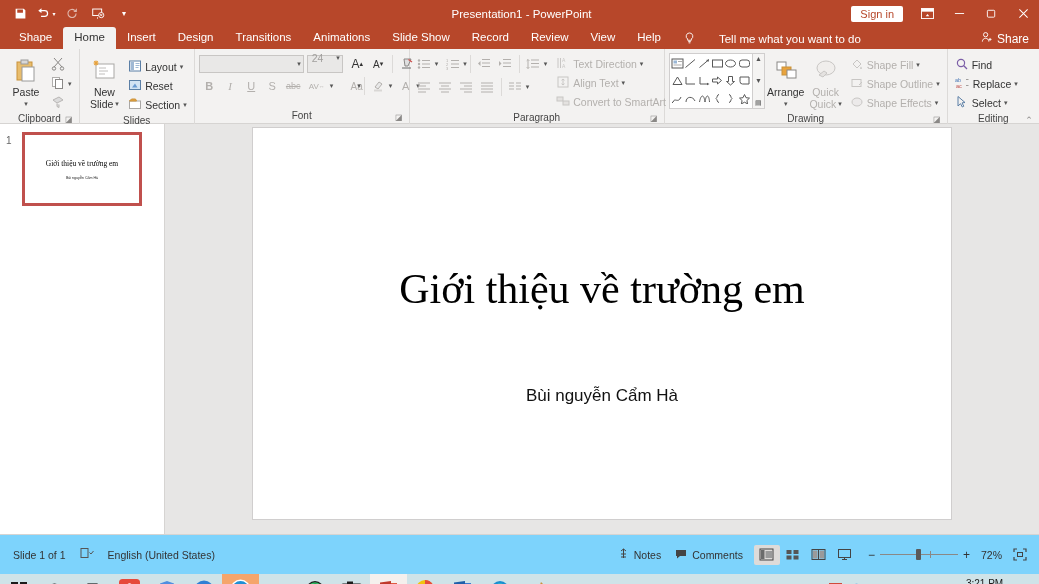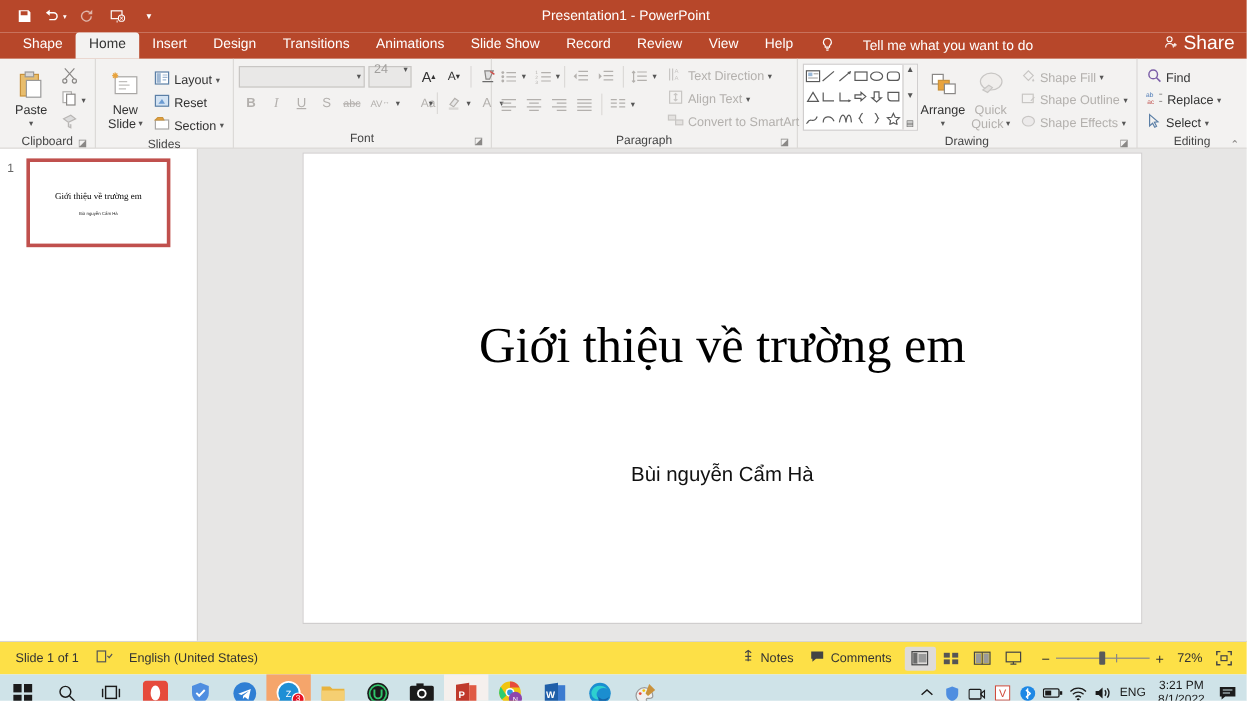--- a/index.html
+++ b/index.html
@@ -49,21 +49,21 @@
   }
   .tab.active {
     background: #f3f2f1; color: #333; border-radius: 3px 3px 0 0;
   }
   .tellme {
     display: flex; align-items: center; gap: 24px; font-size: 11.5px;
     color: #fff; padding: 3px 8px; margin-left: 4px;
   }
   .tab-share {
     margin-left: auto; display: flex; align-items: center; gap: 4px;
-    font-size: 16px; color: #fff; padding-right: 10px; padding-bottom: 3px;
+    font-size: 12px; color: #fff; padding-right: 10px; padding-bottom: 3px;
   }
 
   
   .ribbon {
     height: 75px; background: #f3f2f1; border-bottom: 1px solid #d6d4d2;
     display: flex; position: relative; font-size: 10.5px; color: #333;
   }
   .rgroup {
     position: relative; height: 75px; display: flex; flex-direction: column;
     border-right: 1px solid #dcdad8; padding: 3px 4px 0;
@@ -161,21 +161,21 @@
     font-family: "Liberation Serif", serif; font-size: 42px; color: #000;
     line-height: 1.1;
   }
   .slide-sub {
     position: absolute; left: 0; right: 0; top: 258px; text-align: center;
     font-family: "Liberation Sans", sans-serif; font-size: 17px; color: #111;
   }
 
   
   .statusbar {
-    height: 28px; background: #fde047; border-top: 1px solid #d6d4d2;
+    height: 40px; background: #7dd3fc; border-top: 1px solid #d6d4d2;
     display: flex; align-items: center; font-size: 10.5px; color: #333;
     padding: 0 6px;
   }
   .sb-item { display: flex; align-items: center; gap: 5px; padding: 0 7px; height: 20px; }
   .view-btn {
     width: 26px; height: 20px; display: flex; align-items: center;
     justify-content: center; border-radius: 2px;
   }
   .view-btn.active { background: #dedbd9; }
   .zoom-slider { display: flex; align-items: center; gap: 5px; margin: 0 6px; }
@@ -246,20 +246,45 @@
           <path d="M7 12.5h1v2h-1z" fill="#fff"></path>
           <circle cx="12" cy="10" r="3.2" fill="#b7472a" stroke="#fff" stroke-width="1.1"></circle>
           <path d="M10.6 8.6l2.8 2.8M13.4 8.6l-2.8 2.8" stroke="#fff" stroke-width="1"></path>
         </svg>
     </div>
     <div class="qat-btn">
       <span style="font-size:8px;">▾</span>
     </div>
   </div>
   <div class="win-title">Presentation1  -  PowerPoint</div>
+  <div class="tb-right">
+    <div class="signin">Sign in</div>
+    <div class="ribbon-display wbtn">
+      <svg width="13" height="11" viewBox="0 0 14 12">
+          <rect x="0.5" y="0.5" width="13" height="11" fill="none" stroke="#fff"></rect>
+          <rect x="0.5" y="0.5" width="13" height="3.5" fill="#fff"></rect>
+          <path d="M7 6.5l2 2.5H5z" fill="#fff"></path>
+        </svg>
+    </div>
+    <div class="wbtn">
+      <svg width="11" height="11" viewBox="0 0 12 12">
+          <path stroke="#fff" stroke-width="1" d="M1 6h10"></path>
+        </svg>
+    </div>
+    <div class="wbtn">
+      <svg width="11" height="11" viewBox="0 0 12 12">
+          <rect x="1.5" y="2.5" width="8" height="7.5" fill="none" stroke="#fff" rx="1"></rect>
+        </svg>
+    </div>
+    <div class="wbtn close">
+      <svg width="11" height="11" viewBox="0 0 12 12">
+          <path stroke="#fff" stroke-width="1.1" d="M1.5 1.5l9 9M10.5 1.5l-9 9"></path>
+        </svg>
+    </div>
+  </div>
 </div>
 
 <div class="tabbar">
   <div class="tab">Shape</div>
   <div class="tab active">Home</div>
   <div class="tab">Insert</div>
   <div class="tab">Design</div>
   <div class="tab">Transitions</div>
   <div class="tab">Animations</div>
   <div class="tab">Slide Show</div>

